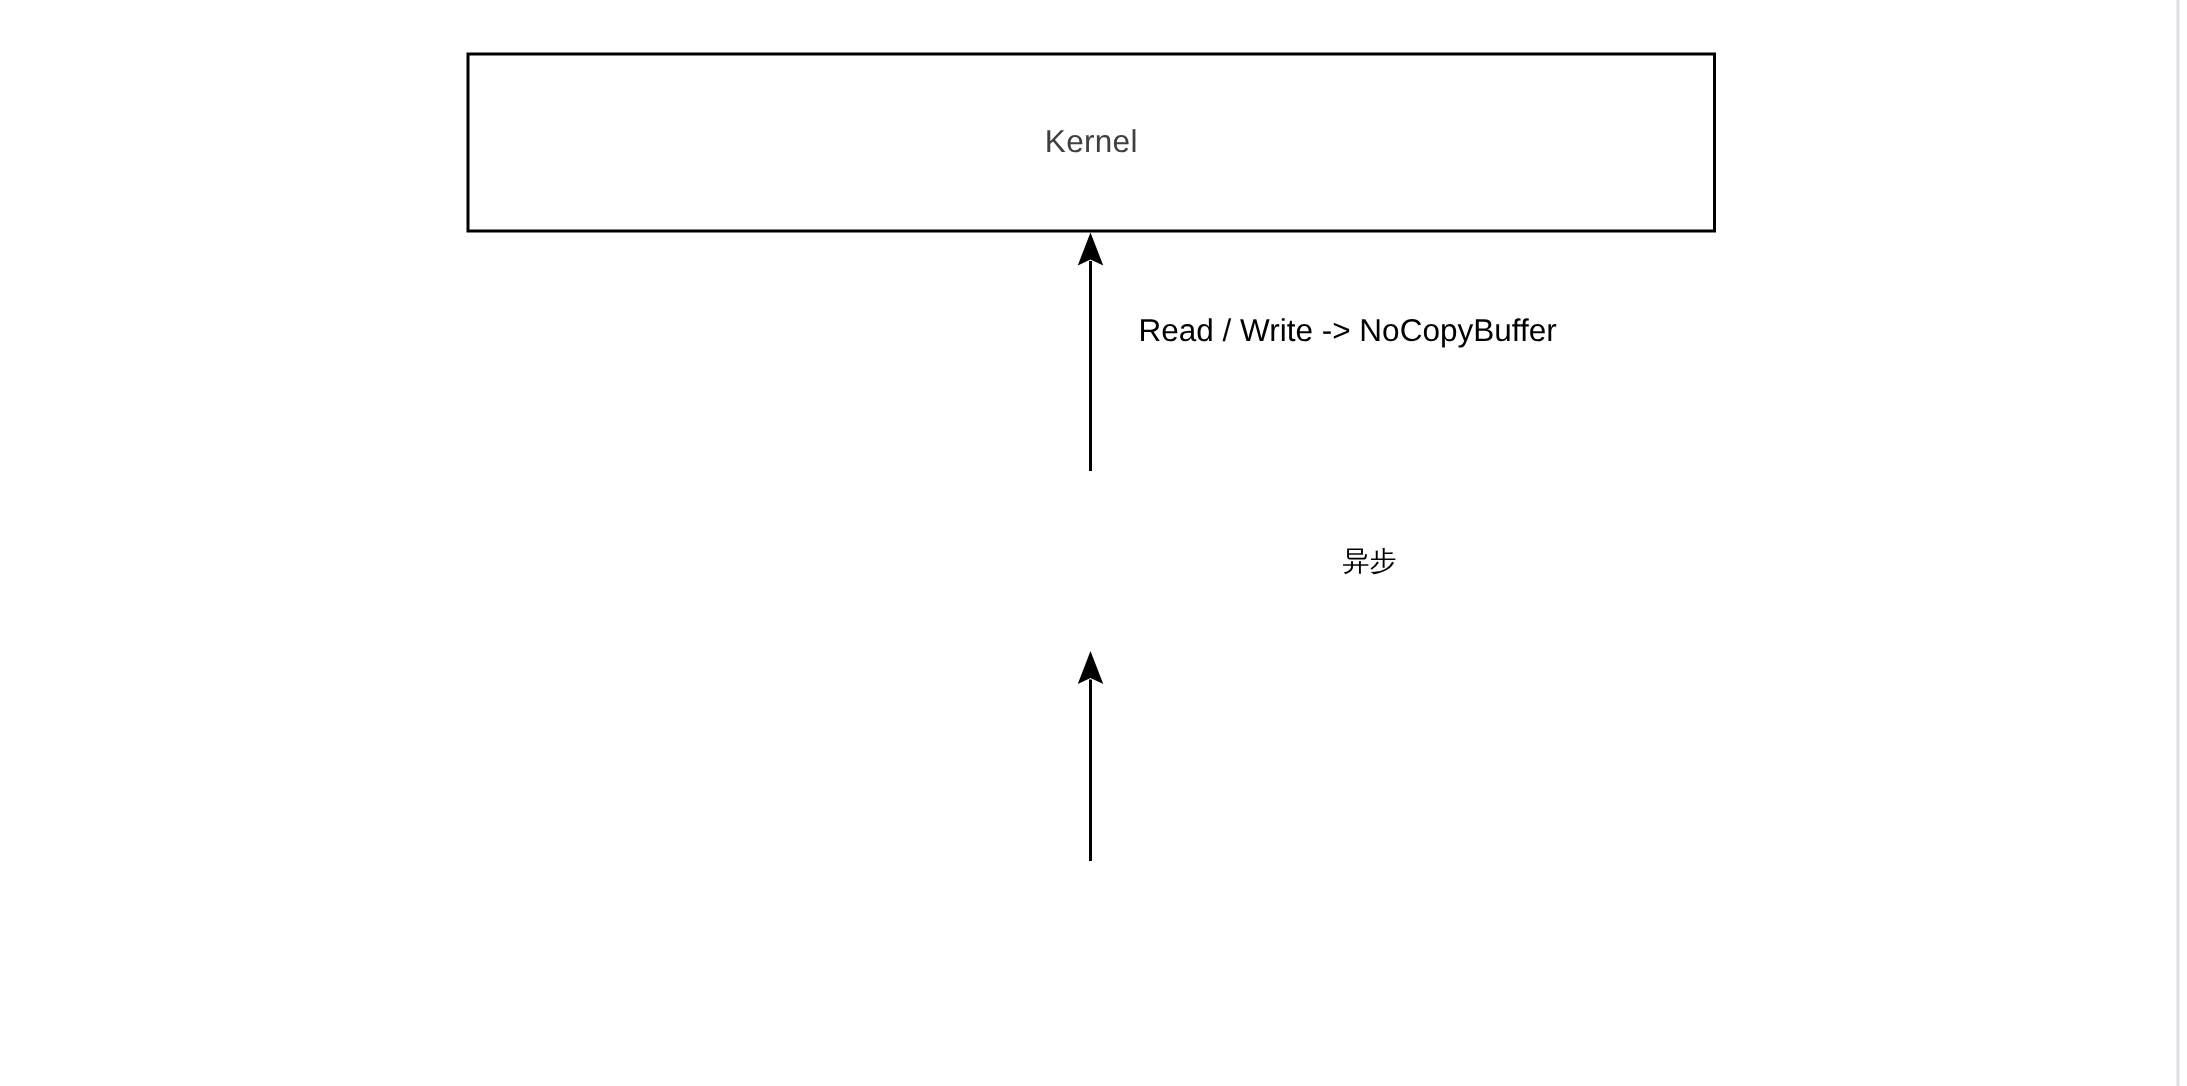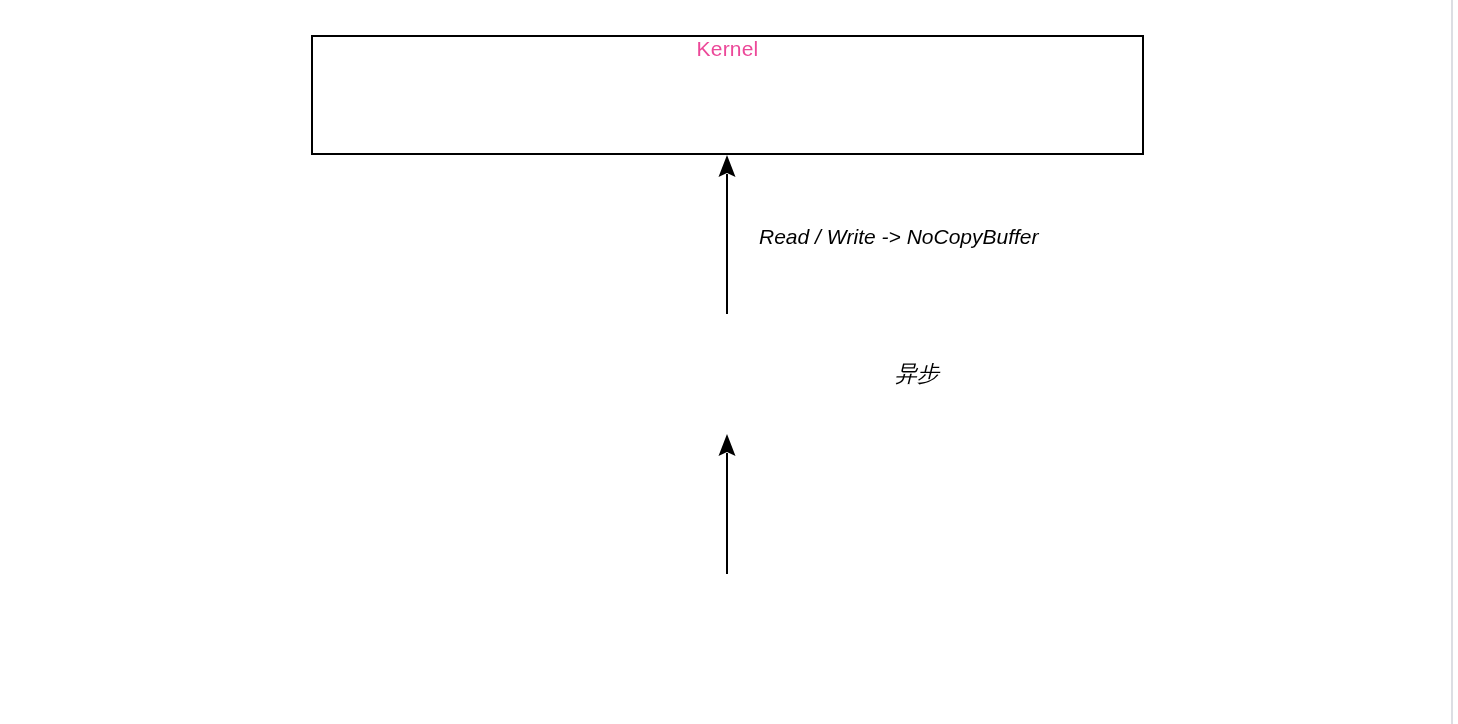--- a/index.html
+++ b/index.html
@@ -22,46 +22,46 @@
     width: 1458px;
     height: 724px;
     pointer-events: none;
   }
   .node {
     position: absolute;
     box-sizing: border-box;
     border: 2px solid #000000;
     background: #ffffff;
     display: flex;
+    align-items: center;
     justify-content: center;
     font-size: 21px;
-    color: #ec4899;
+    color: #404040;
     letter-spacing: 0.2px;
   }
   .node-kernel   { left: 311px; top: 35px;  width: 833px; height: 120px; }
   .node-server   { left: 607px; top: 314px; width: 241px; height: 120px; }
   .node-business { left: 607px; top: 574px; width: 241px; height: 120px; }
   .edge-label {
     position: absolute;
     font-size: 21px;
     line-height: 26px;
     color: #000000;
     white-space: nowrap;
   }
-  .edge-label-1 { left: 759px; top: 224px; font-style: italic; }
+  .edge-label-1 { left: 759px; top: 208px; }
   .edge-label-2 { left: 740px; top: 501px; }
   .async-note {
     position: absolute;
     left: 895px;
     top: 361px;
-    font-size: 22px;
+    font-size: 18px;
     line-height: 26px;
     color: #000000;
     white-space: nowrap;
-    font-style: italic;
   }
   .window-right-edge {
     position: absolute;
     left: 1451px;
     top: 0;
     width: 2px;
     height: 724px;
     background: #dcdee3;
   }
 </style>

